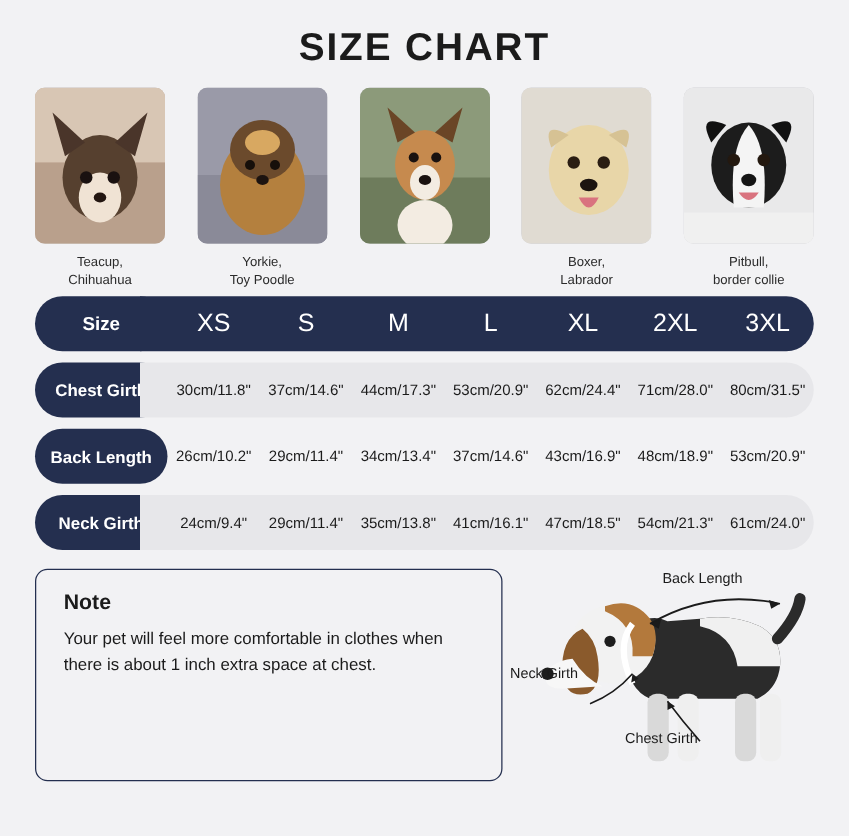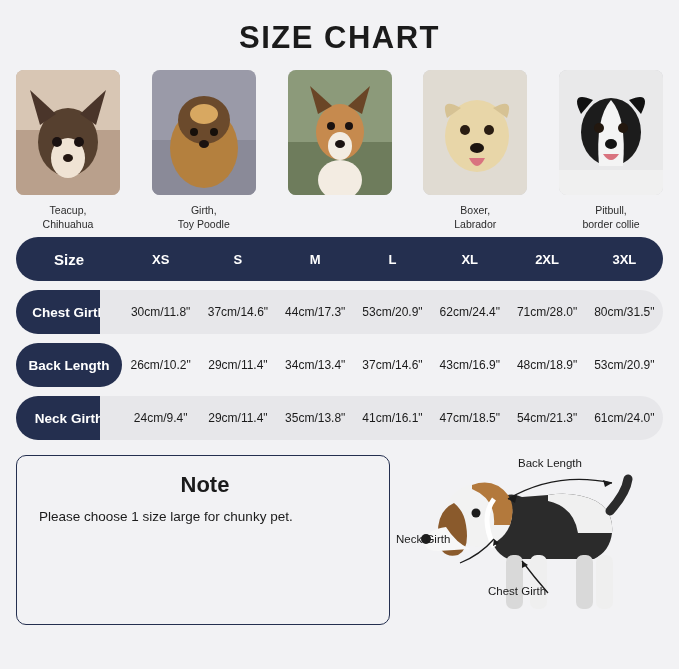--- a/index.html
+++ b/index.html
@@ -7,21 +7,21 @@
     margin: 0; padding: 0;
     width: 679px; height: 669px;
     background: #f2f2f4;
     font-family: "Liberation Sans", sans-serif;
     overflow: hidden;
   }
   .page {
     position: relative;
     width: 679px; height: 532px;
     background: #f2f2f4;
-    padding: 0 12px;
+    padding: 0 24px;
   }
 
   
   .title {
     text-align: center;
     font-size: 31px;
     font-weight: bold;
     letter-spacing: 1.5px;
     color: #1b1b1b;
     padding-top: 20px;
@@ -87,22 +87,22 @@
     display: flex;
     height: 44px;
     align-items: center;
     border-radius: 0 22px 22px 0;
     margin-left: -22px;
     padding-left: 22px;
   }
   .row.head .cells {
     background: #242f4f;
     color: #ffffff;
-    font-weight: bold;
-    font-size: 13px;
+    font-weight: normal;
+    font-size: 20px;
   }
   .row.alt .cells {
     background: #e7e7ea;
     color: #1b1b1b;
     font-size: 12px;
   }
   .row.plain .cells {
     background: transparent;
     color: #1b1b1b;
     font-size: 12px;
@@ -121,25 +121,24 @@
   }
   .note {
     width: 374px;
     flex: 0 0 374px;
     border: 1.5px solid #242f4f;
     border-radius: 10px;
     padding: 16px 18px 10px 22px;
     height: 170px;
   }
   .note-title {
-    font-size: 22px;
+    font-size: 17px;
     font-weight: bold;
     color: #1b1b1b;
     margin-bottom: 8px;
-    text-align: center;
   }
   .note-p {
     font-size: 13.5px;
     line-height: 21px;
     color: #1b1b1b;
     margin: 0 0 12px 0;
   }
   .diagram {
     flex: 1;
     position: relative;
@@ -181,21 +180,21 @@
           <rect width="104" height="125" fill="#9a9aa8"></rect>
           <rect y="70" width="104" height="55" fill="#8a8a98"></rect>
           <ellipse cx="52" cy="78" rx="34" ry="40" fill="#b4803e"></ellipse>
           <ellipse cx="52" cy="50" rx="26" ry="24" fill="#6b4a2c"></ellipse>
           <ellipse cx="52" cy="44" rx="14" ry="10" fill="#d8a861"></ellipse>
           <circle cx="42" cy="62" r="4" fill="#160f0a"></circle>
           <circle cx="62" cy="62" r="4" fill="#160f0a"></circle>
           <ellipse cx="52" cy="74" rx="5" ry="4" fill="#1c1310"></ellipse>
         </svg>
       </div>
-      <div class="caption" style="white-space:pre-line">Girth,
+      <div class="caption" style="white-space:pre-line">Yorkie,
 Toy Poodle</div>
     </div>
 
 
     <div class="photo-cell">
       <div class="photo">
         <svg viewBox="0 0 104 125" preserveAspectRatio="none">
           <rect width="104" height="125" fill="#8c9a7a"></rect>
           <rect y="72" width="104" height="53" fill="#6e7c5c"></rect>
           <ellipse cx="52" cy="62" rx="24" ry="28" fill="#c68a4e"></ellipse>
@@ -301,21 +300,21 @@
         <div class="cell">61cm/24.0"</div>
       </div>
     </div>
 
   </div>
 
   <div class="bottom">
 
     <div class="note">
       <div class="note-title">Note</div>
-      <p class="note-p">Please choose 1 size large for chunky pet.</p>
+      <p class="note-p">Your pet will feel more comfortable in clothes when there is about 1 inch extra space at chest.</p>
     </div>
 
     <div class="diagram">
       <svg width="280" height="175" viewBox="0 0 280 175">
 
         <path d="M92 72 Q86 54 100 44 Q112 36 124 42 L150 40 Q176 36 198 46 Q216 56 214 78 Q212 96 196 104 L110 104 Q92 96 92 72 Z" fill="#2b2b2b"></path>
         <path d="M150 40 Q176 36 198 46 Q216 56 214 78 L180 78 Q176 52 150 46 Z" fill="#f0f0f0"></path>
 
         <path d="M50 66 Q44 42 66 32 Q90 22 108 40 Q118 52 112 70 Q104 90 80 92 Q58 90 50 66 Z" fill="#f2f2f2"></path>
         <path d="M74 30 Q96 22 110 40 Q118 52 112 70 L96 70 Q98 44 74 34 Z" fill="#b3793c"></path>

